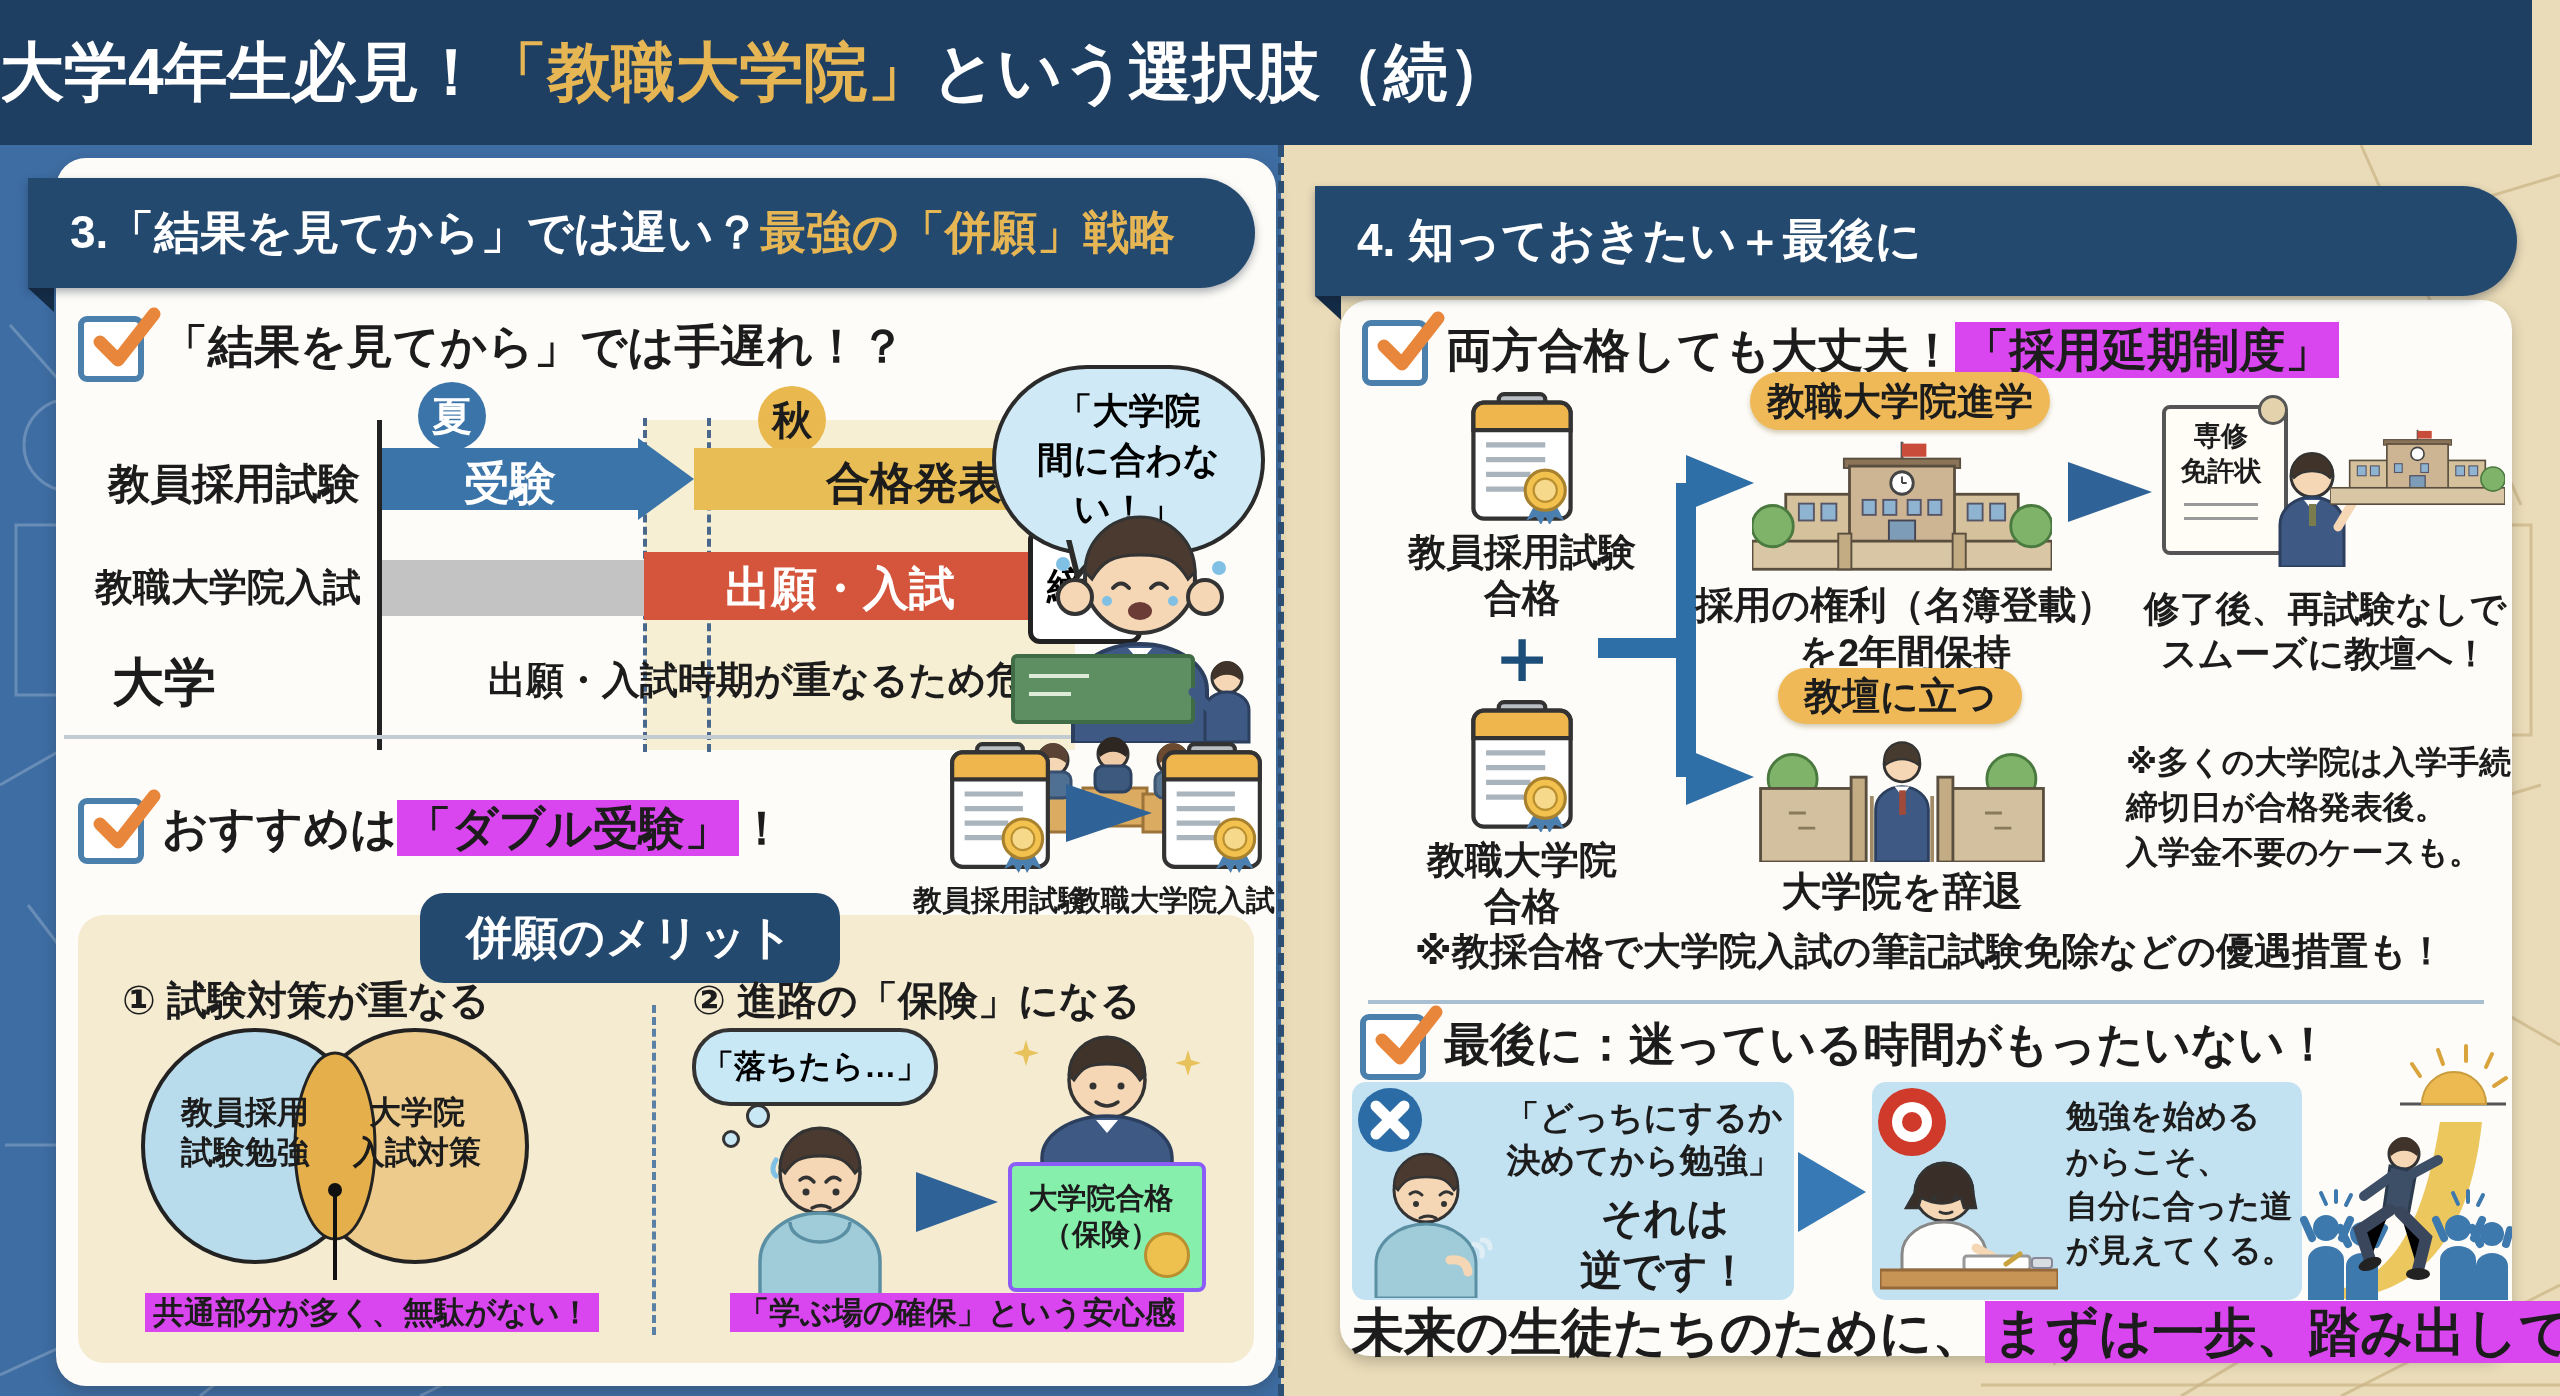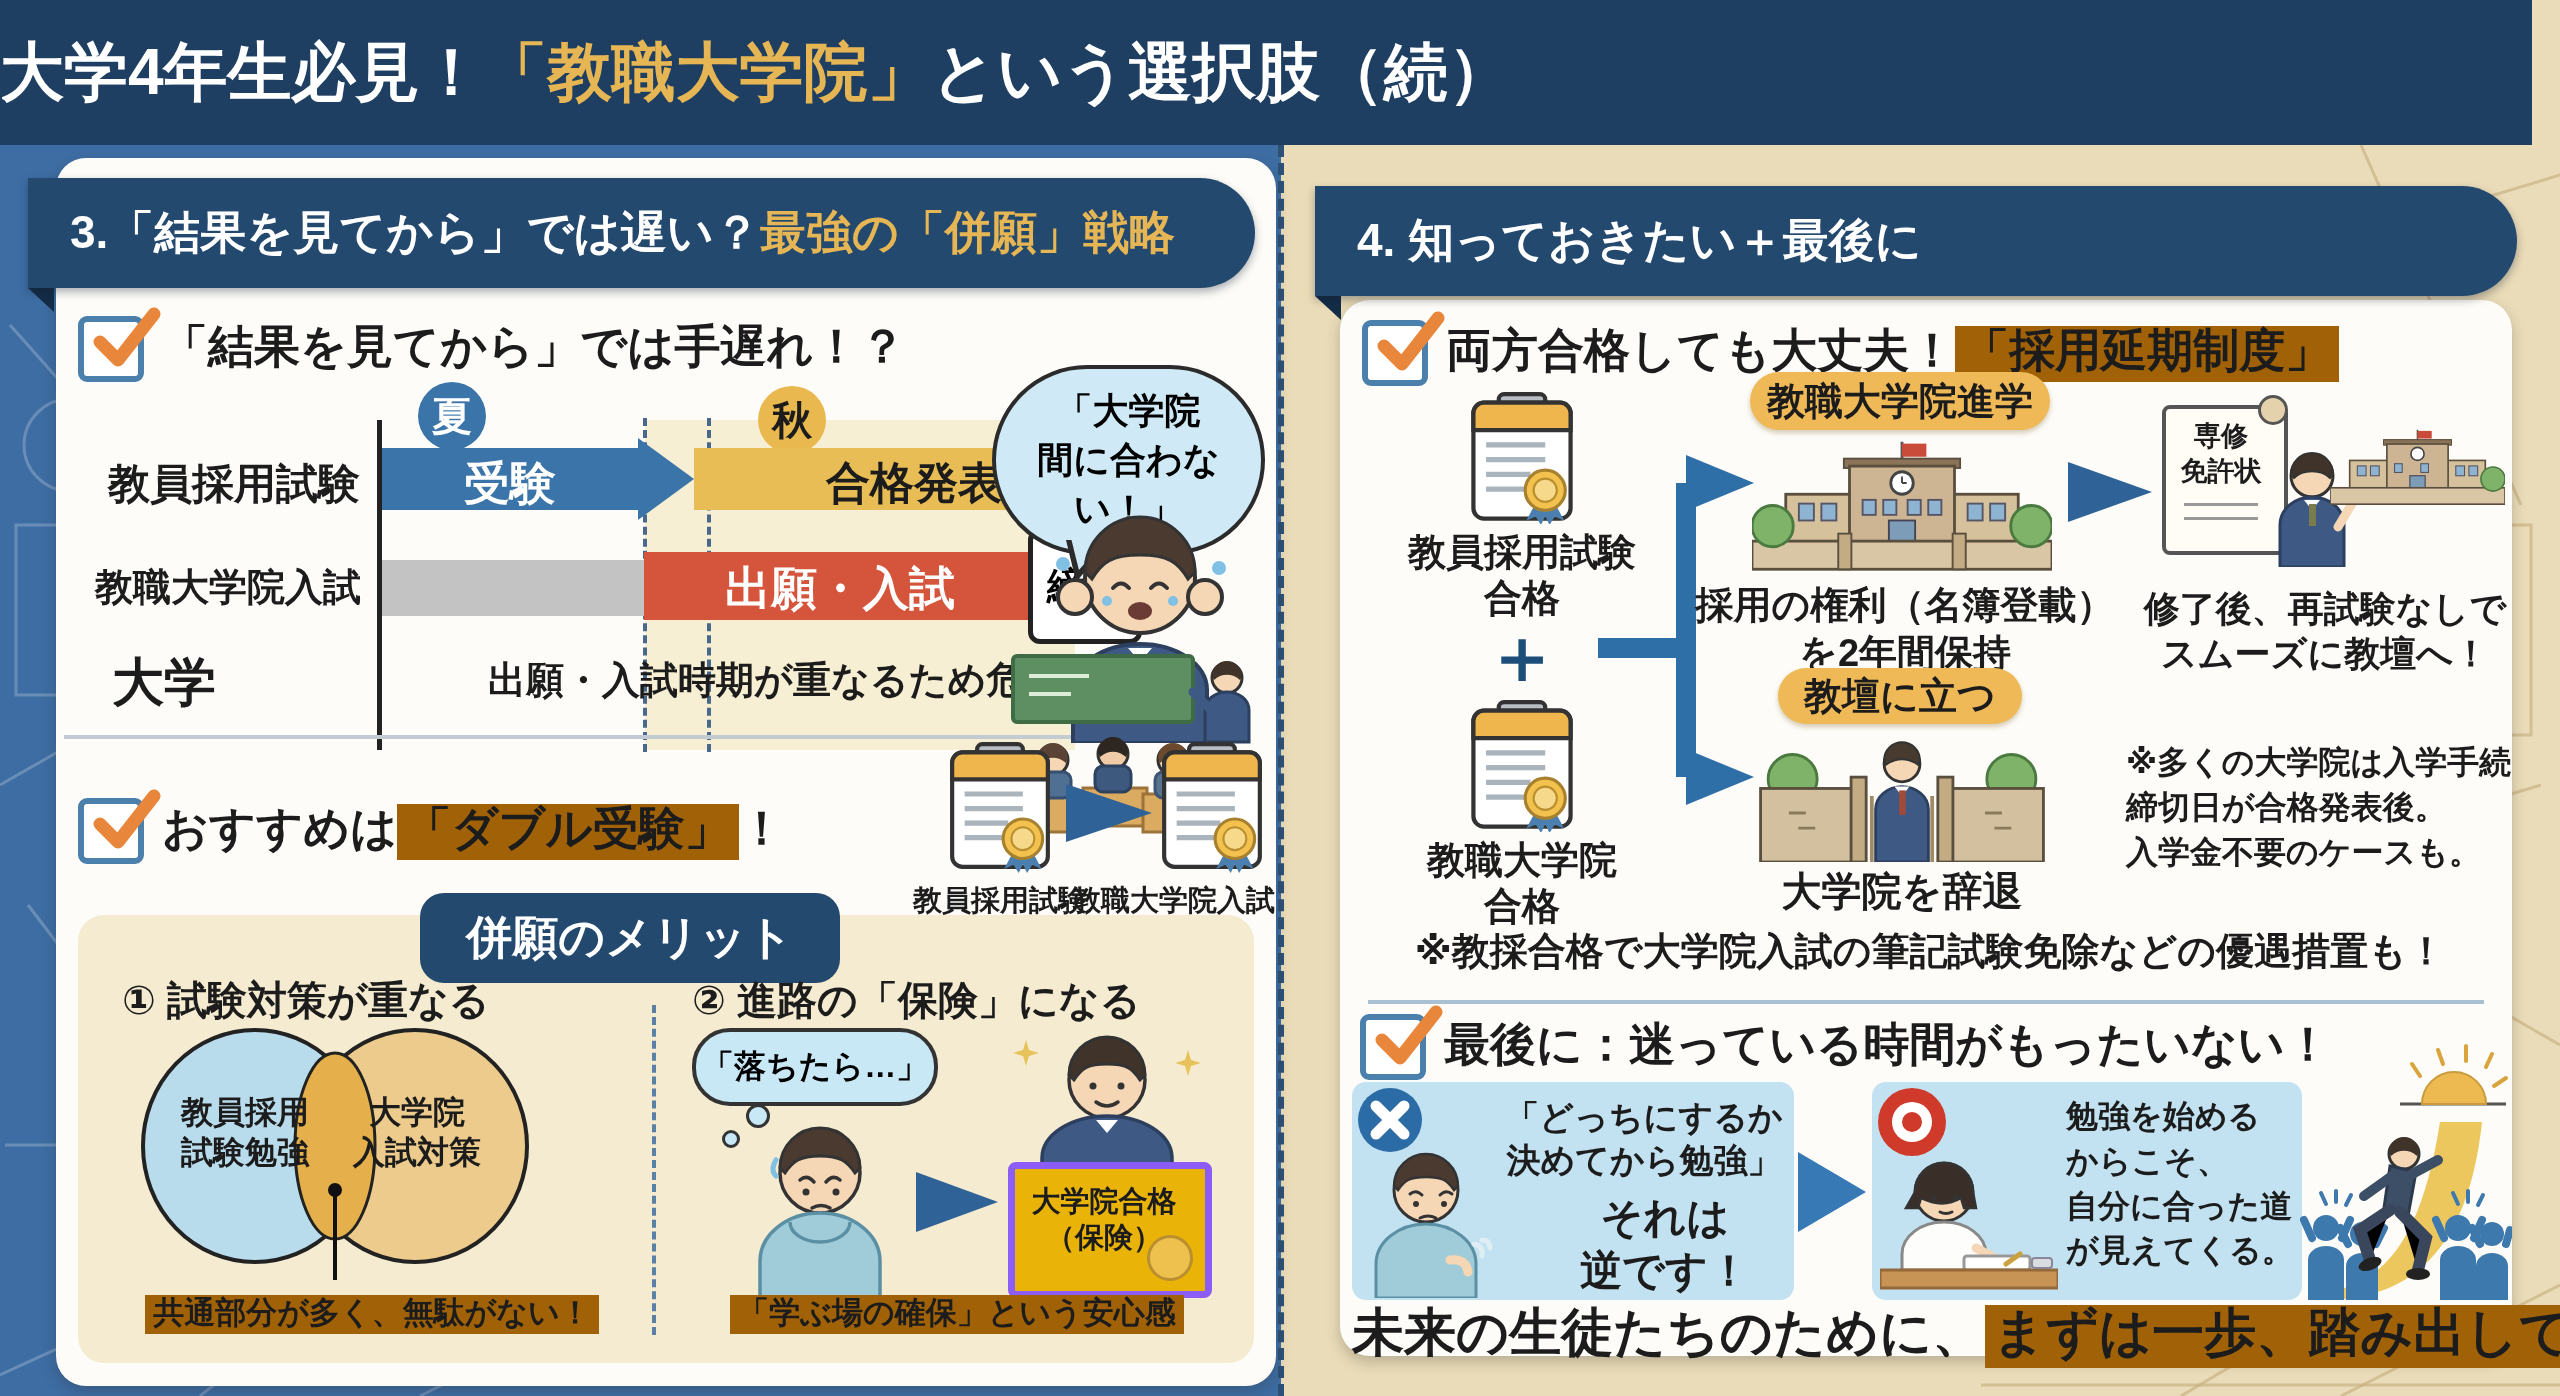--- a/index.html
+++ b/index.html
@@ -5,21 +5,21 @@
   html,body{margin:0;padding:0;}
   body{width:2560px;height:1396px;overflow:hidden;background:#eadcb8;
        font-family:"Liberation Sans","DejaVu Sans",sans-serif;}
   #stage{position:relative;width:2560px;height:1396px;}
   .abs{position:absolute;}
   .t{position:absolute;font-weight:800;color:#1c1c1c;white-space:nowrap;line-height:1.25;}
   .pre{white-space:pre-line;text-align:center;}
   .ctr{text-align:center;}
   .w{color:#ffffff;}
   .gold{color:#e7b654;}
-  .hl{background:#a16207;padding:2px 8px;font-family:Liberation Mono, monospace;}
+  .hl{background:#d946ef;padding:2px 8px;}
   .card{position:absolute;background:#fdfcf8;border-radius:30px;box-shadow:0 6px 14px rgba(40,40,40,.25);}
   .ribbon{position:absolute;background:#24496f;border-radius:0 55px 55px 0;display:flex;align-items:center;
           padding-left:42px;font-weight:800;font-size:46px;box-shadow:0 4px 8px rgba(20,30,50,.35);}
   .fold{position:absolute;width:0;height:0;border-top:24px solid #142c46;border-left:26px solid transparent;}
   .check{position:absolute;width:54px;height:54px;background:#fff;border:6px solid #4a80ab;border-radius:9px;}
   .check svg{position:absolute;left:4px;top:-18px;width:74px;height:74px;}
   .circle{border-radius:50%;}
   .season{position:absolute;width:68px;height:68px;border-radius:50%;font-weight:800;font-size:40px;
           display:flex;align-items:center;justify-content:center;}
   .arrowR{clip-path:polygon(0 0,100% 50%,0 100%);}
@@ -28,21 +28,21 @@
             align-items:center;justify-content:center;font-weight:800;}
   .pillgold{position:absolute;background:#efb957;color:#1c1c1c;border-radius:30px;display:flex;
             align-items:center;justify-content:center;font-weight:800;box-shadow:0 3px 5px rgba(120,90,20,.3);}
   .bluebox{position:absolute;background:#c3e2f1;border-radius:14px;}
   .thought{position:absolute;background:#c8e8f6;border:4px solid #333;border-radius:38px;
            display:flex;align-items:center;justify-content:center;font-weight:800;}
   .tb-dot{position:absolute;background:#c8e8f6;border:3px solid #333;border-radius:50%;}
   .calendar{position:absolute;background:#fff;border:5px solid #222;border-radius:12px;
             display:flex;align-items:center;justify-content:center;font-weight:800;}
   .ring{position:absolute;width:12px;height:22px;background:#cfd4d9;border:3px solid #222;border-radius:6px;top:-16px;}
-  .certbox{position:absolute;border:7px solid #8b5cf6;background:#eab308;border-radius:8px;}
+  .certbox{position:absolute;border:4px solid #8b5cf6;background:#86efac;border-radius:8px;}
   .badge-o{position:absolute;border-radius:50%;background:#cf3a2b;}
   .badge-o .o2{position:absolute;left:14px;top:14px;right:14px;bottom:14px;border-radius:50%;background:#fff;}
   .badge-o .o3{position:absolute;left:24px;top:24px;right:24px;bottom:24px;border-radius:50%;background:#cf3a2b;}
 </style>
 </head>
 <body>
 
 <div id="stage">
 
   <div class="abs" style="left:0;top:145px;width:1281px;height:1251px;background:#3e6da3;">

